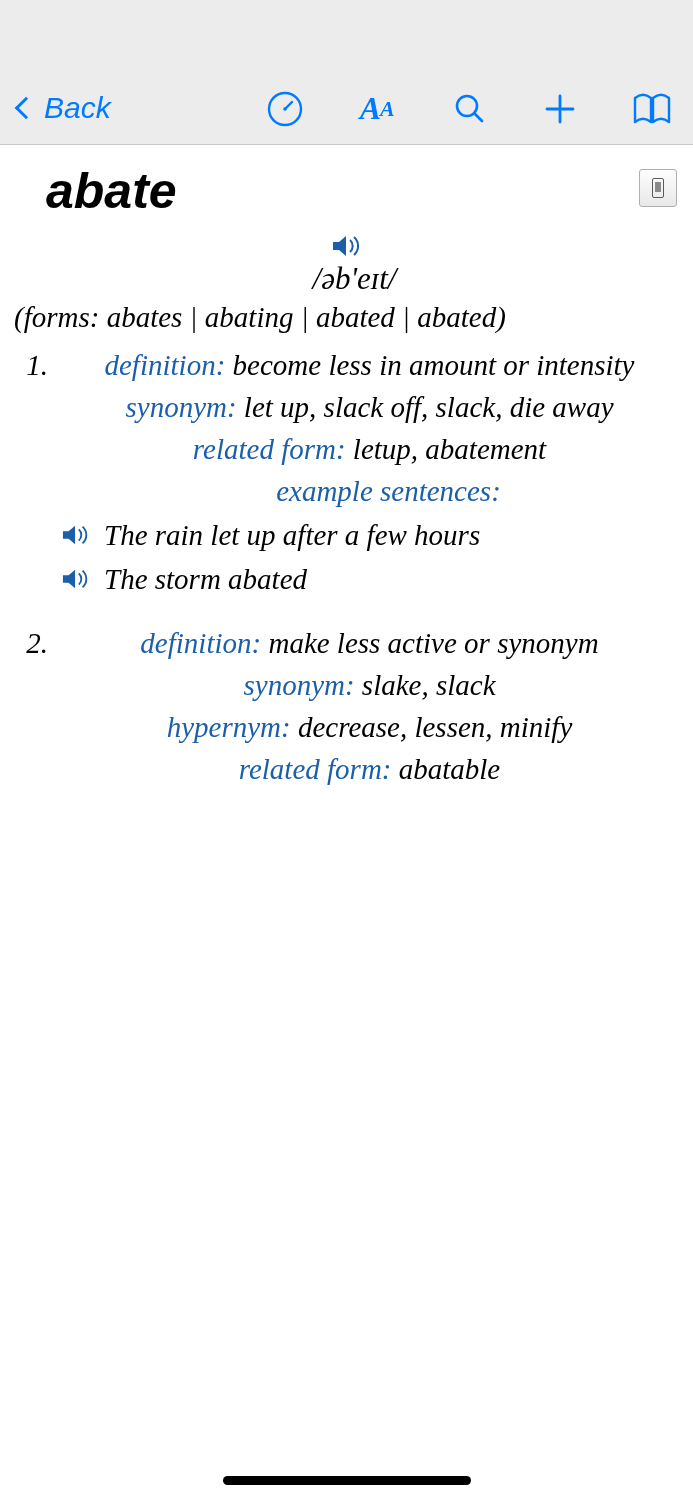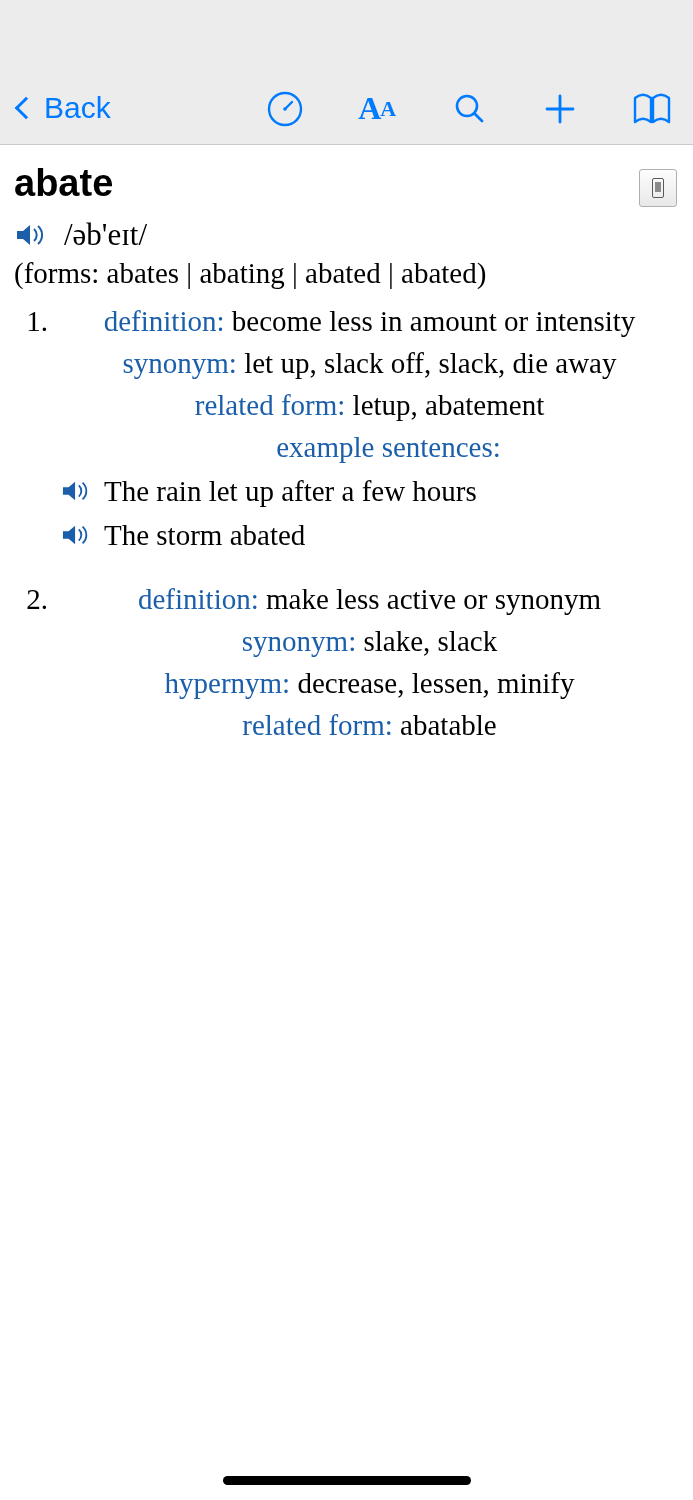--- a/index.html
+++ b/index.html
@@ -10,20 +10,21 @@
     font-family: "Liberation Serif", serif;
     overflow: hidden;
   }
   #app {
     position: relative;
     width: 693px;
     height: 1500px;
     display: flex;
     flex-direction: column;
     background: #ffffff;
+    font-style: italic;
   }
 
   
   .statusbar {
     height: 72px;
     background: #ececec;
     flex: 0 0 72px;
   }
 
   
@@ -91,24 +92,25 @@
     overflow: hidden;
   }
   .headword-row {
     display: flex;
     align-items: flex-start;
     justify-content: space-between;
     margin-top: 16px;
   }
   .headword {
     font-family: "Liberation Sans", sans-serif;
-    font-size: 38px;
+    font-size: 50px;
     font-weight: bold;
     color: #000;
     line-height: 1.2;
+    margin-left: 32px;
   }
   .device-badge {
     width: 38px;
     height: 38px;
     border: 1px solid #b0b0b0;
     border-radius: 3px;
     background: linear-gradient(to bottom, #fdfdfd, #e8e8e8);
     display: flex;
     align-items: center;
     justify-content: center;
@@ -130,20 +132,21 @@
     right: 2px;
     top: 3px;
     bottom: 5px;
     background: #8a8a8a;
   }
 
   .pron-row {
     display: flex;
     align-items: center;
     margin-top: 10px;
+    flex-direction: column;
   }
   .pron-text {
     font-size: 31px;
     color: #000;
     margin-left: 16px;
     font-family: "Liberation Serif", serif;
   }
 
   .pos {
     color: #e07b10;

